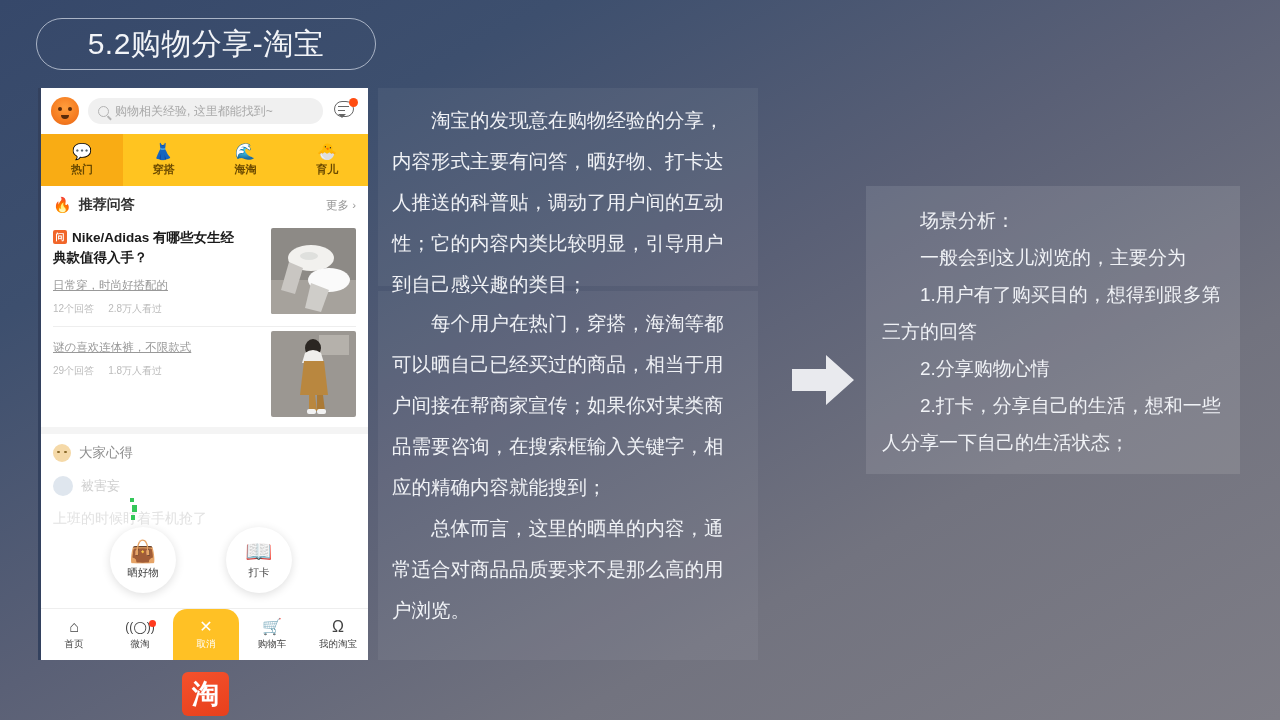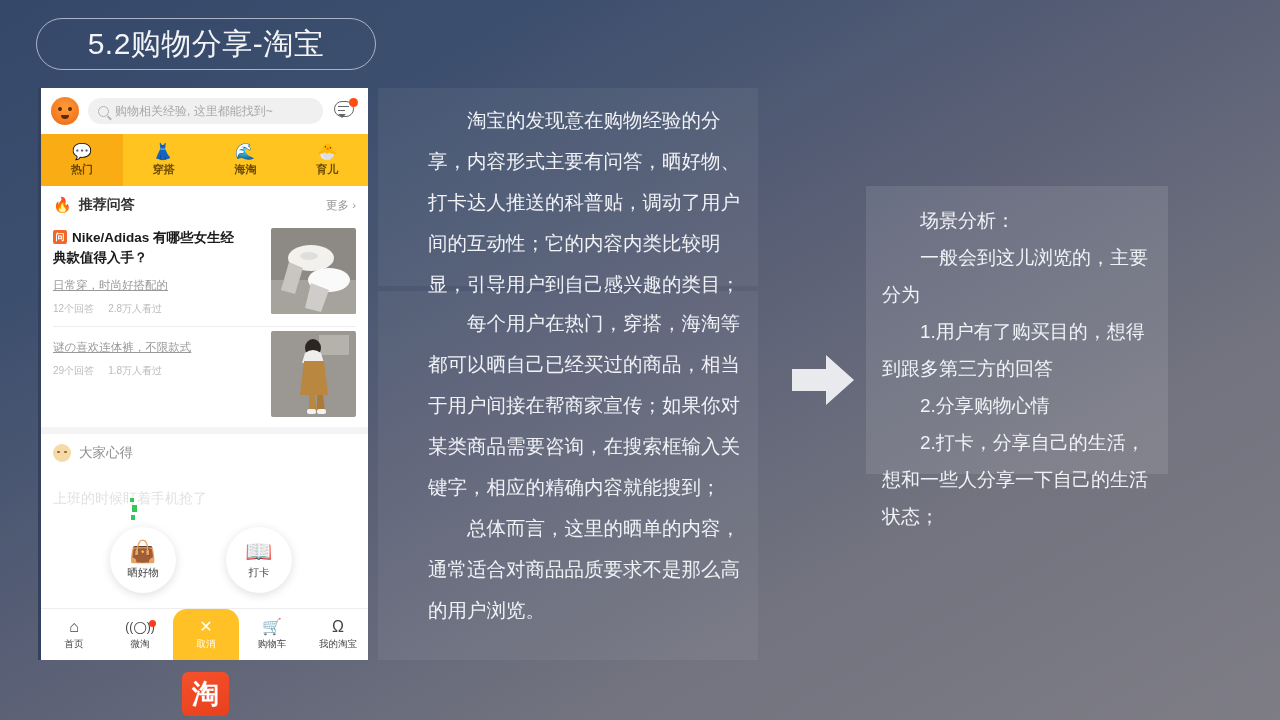--- a/index.html
+++ b/index.html
@@ -107,28 +107,28 @@
 
   
   .txtpanel {
     position:absolute; left:378px; width:380px;
     background:rgba(255,255,255,0.055);
     color:#f0f2f6; font-size:19.5px; line-height:41px;
     padding:12px 16px 10px 14px;
   }
   #panel-a { top:88px; height:198px; }
   #panel-b { top:291px; height:369px; }
-  .txtpanel p { text-indent:2em;margin-left:36px; }
+  .txtpanel p { text-indent:2em; }
 
   
   #arrow { position:absolute; left:792px; top:352px; width:62px; height:56px; }
 
   
   #panel-c {
-    position:absolute; left:866px; top:186px; width:302px; height:288px;
+    position:absolute; left:866px; top:186px; width:374px; height:288px;
     background:rgba(255,255,255,0.10);
     padding:16px 16px 10px 16px;
     color:#f0f2f6; font-size:19px; line-height:37px;
   }
   #panel-c p { text-indent:2em; }
 
   
   #tb-logo { position:absolute; left:182px; top:672px; width:47px; height:44px;
              background:linear-gradient(160deg,#f4512c,#e8401c); border-radius:6px;
              display:flex; align-items:center; justify-content:center;
@@ -234,20 +234,24 @@
   </div>
 
   <div class="ph-div-thick"></div>
 
   <div class="ph-sec2">
     <span class="av"></span>
     <span class="t">大家心得</span>
   </div>
 
   <div class="ph-faded">
+    <div class="r1">
+      <span class="fav"></span>
+      <span class="f1">被害妄</span>
+    </div>
     <div class="f2">上班的时候盯着手机抢了</div>
   </div>
 
   <div id="ph-nav">
     <div class="nv">
       <span class="g">⌂</span>
       <span class="lb">首页</span>
     </div>
     <div class="nv">
       <span class="g" style="font-size:12px">((◯))</span>

